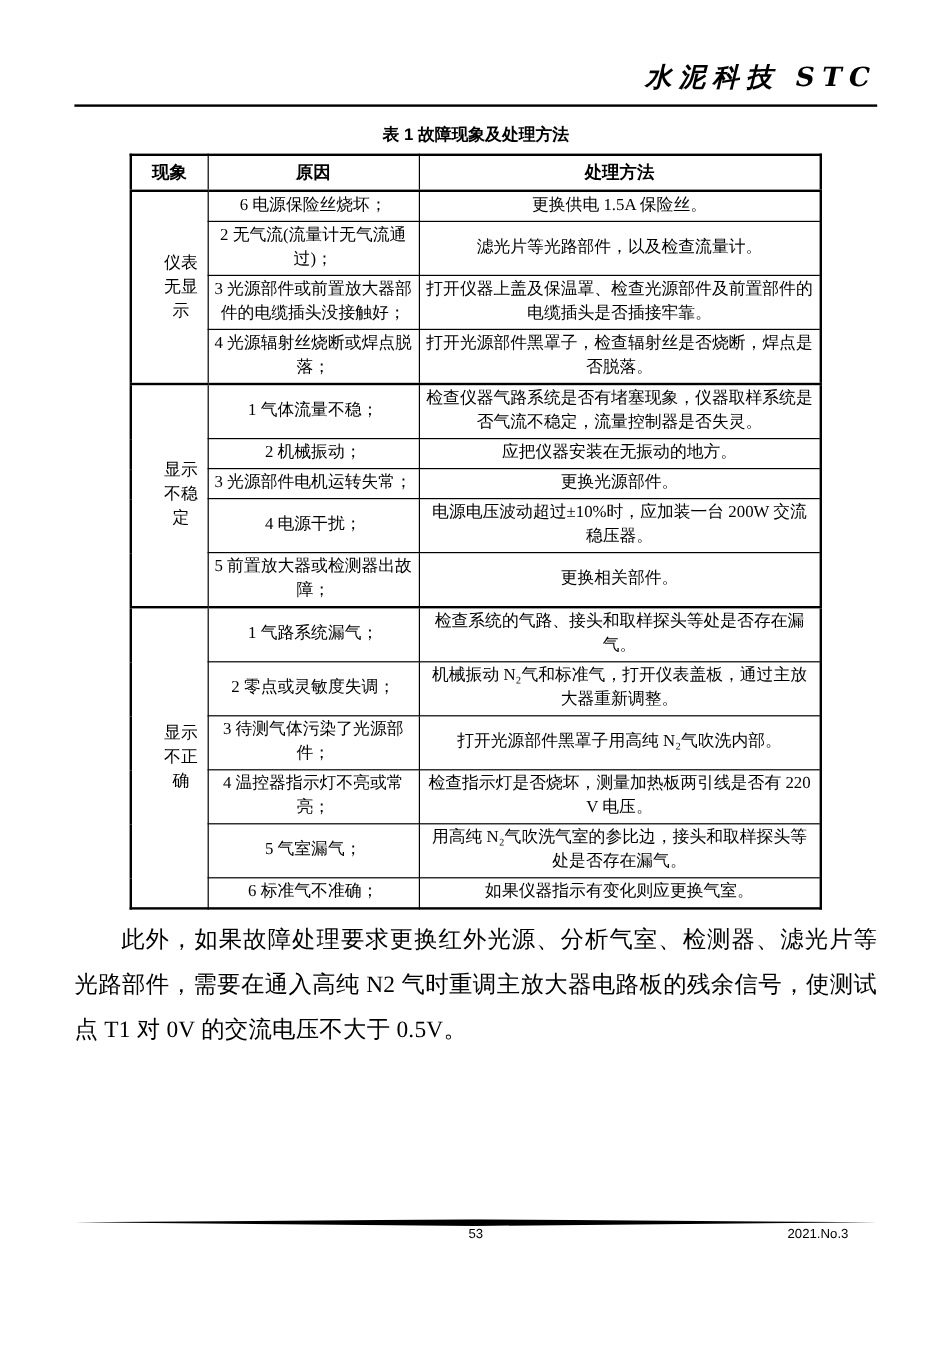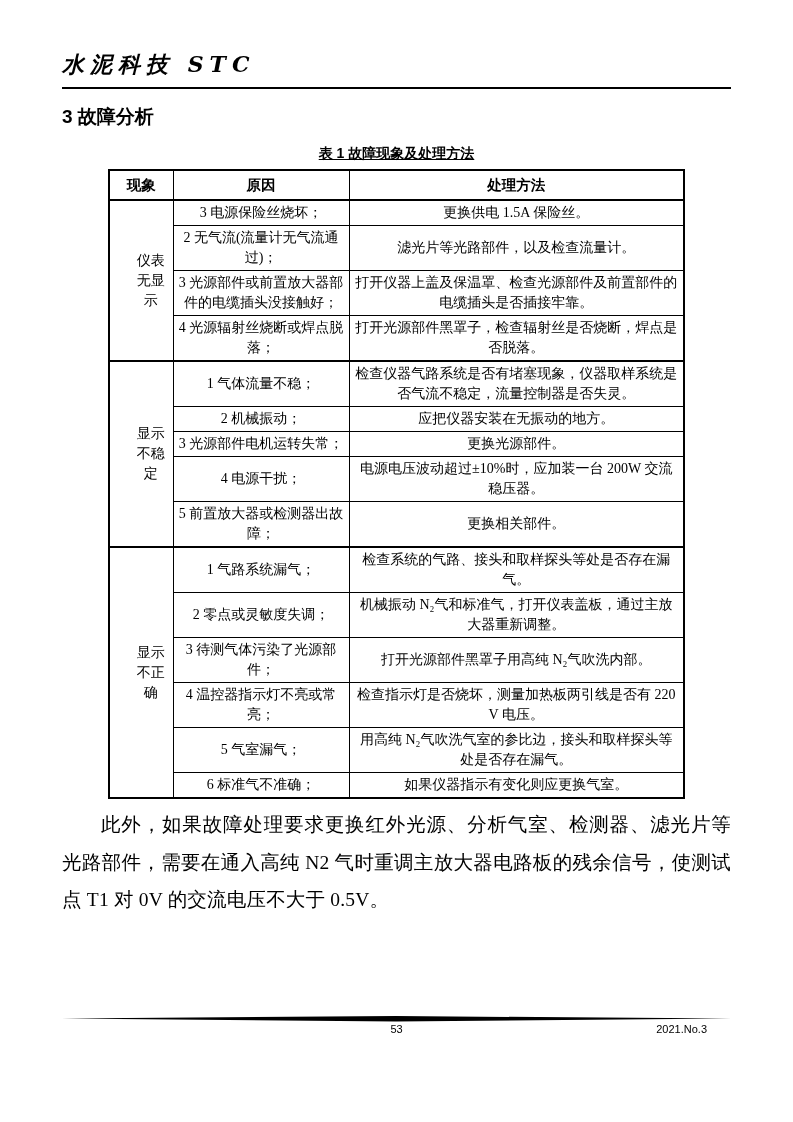--- a/index.html
+++ b/index.html
@@ -7,21 +7,21 @@
     width: 793px; height: 1122px;
     background: #ffffff;
     color: #000000;
     position: relative;
     font-family: "Liberation Serif", "DejaVu Serif", serif;
     overflow: hidden;
   }
   .page { padding: 50px 62px 0 62px; }
 
   .journal-title {
-    text-align: left;
+    text-align: right;
     font-style: italic;
     font-weight: bold;
     font-size: 22px;
     letter-spacing: 6px;
     font-family: "DejaVu Serif", "Liberation Serif", serif;
   }
   .header-rule {
     border-bottom: 2px solid #000;
     margin-top: 7px;
   }
@@ -41,21 +41,20 @@
     margin: 7px 0 0 0;
     letter-spacing: 0.2px;
   }
 
   .table-caption {
     text-align: center;
     font-family: "Liberation Sans", "DejaVu Sans", sans-serif;
     font-weight: bold;
     font-size: 14px;
     margin: 15px 0 6px 0;
-    text-decoration: underline;
   }
 
   table.fault-table {
     border-collapse: collapse;
     margin: 0 auto;
     width: 575px;
     table-layout: fixed;
     font-size: 14px;
     line-height: 20px;
     border: 2.5px solid #000;
@@ -97,21 +96,20 @@
 </head>
 <body>
 
 <div class="page">
 
   <div class="page-header">
     <div class="journal-title">水泥科技 STC</div>
     <div class="header-rule"></div>
   </div>
 
-  <h1 class="section-heading">3 故障分析</h1>
 
 
   <div class="table-caption">表 1 故障现象及处理方法</div>
 
   <table class="fault-table">
     <colgroup>
       <col style="width:64px">
       <col style="width:176px">
       <col style="width:335px">
     </colgroup>
@@ -120,21 +118,21 @@
         <th>现象</th>
         <th>原因</th>
         <th>处理方法</th>
       </tr>
     </thead>
     <tbody>
 
       <tr class="gs">
         <td class="phen" rowspan="4">仪表
 无显示</td>
-        <td class="cause">3 电源保险丝烧坏；</td>
+        <td class="cause">6 电源保险丝烧坏；</td>
         <td class="treat">更换供电 1.5A 保险丝。</td>
       </tr>
       <tr>
         <td class="cause">2 无气流(流量计无气流通过)；</td>
         <td class="treat">滤光片等光路部件，以及检查流量计。</td>
       </tr>
       <tr>
         <td class="cause">3 光源部件或前置放大器部件的电缆插头没接触好；</td>
         <td class="treat">打开仪器上盖及保温罩、检查光源部件及前置部件的电缆插头是否插接牢靠。</td>
       </tr>

